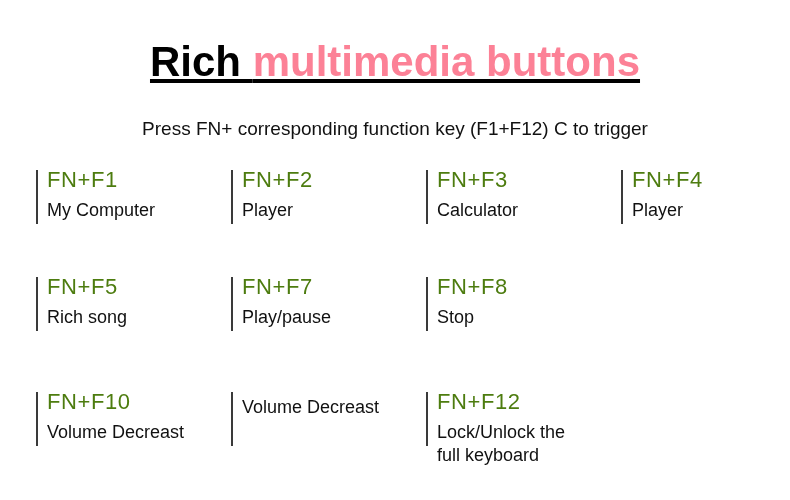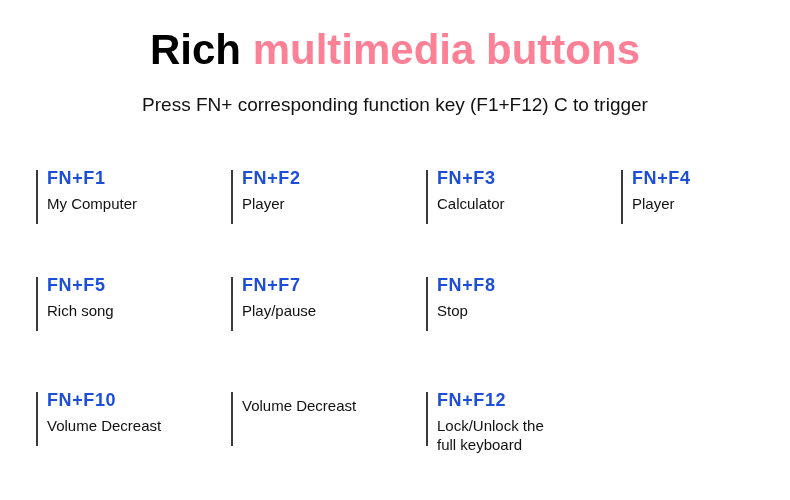--- a/index.html
+++ b/index.html
@@ -22,22 +22,23 @@
     width: 100%;
     text-align: center;
     padding-top: 22px;
     box-sizing: border-box;
   }
   .title {
     font-size: 42px;
     font-weight: bold;
     line-height: 1.12;
     letter-spacing: 0px;
-    margin: 4px;
+    margin: 16px;
     white-space: nowrap;
+    text-decoration: underline;
   }
   .title-black { color: #000000; }
   .title-pink  { color: #fc8196; }
 
   .subtitle {
     margin: 0;
     padding-top: 17px;
     font-size: 19px;
     font-weight: normal;
     color: #111111;
@@ -75,30 +76,30 @@
   .cell-bar {
     position: absolute;
     left: 0;
     top: 2px;
     width: 2px;
     height: 54px;
     background: #3a3a3a;
   }
 
   .key {
-    font-size: 18px;
-    font-weight: bold;
-    color: #1d4ed8;
+    font-size: 22px;
+    font-weight: normal;
+    color: #4d7c0f;
     letter-spacing: 0.6px;
     line-height: 1.12;
     margin: 0;
     white-space: nowrap;
   }
   .label {
-    font-size: 15px;
+    font-size: 18px;
     font-weight: normal;
     color: #111111;
     line-height: 1.28;
     margin: 0;
     padding-top: 6px;
     white-space: pre-line;
   }
 </style>
 </head>
 <body>

